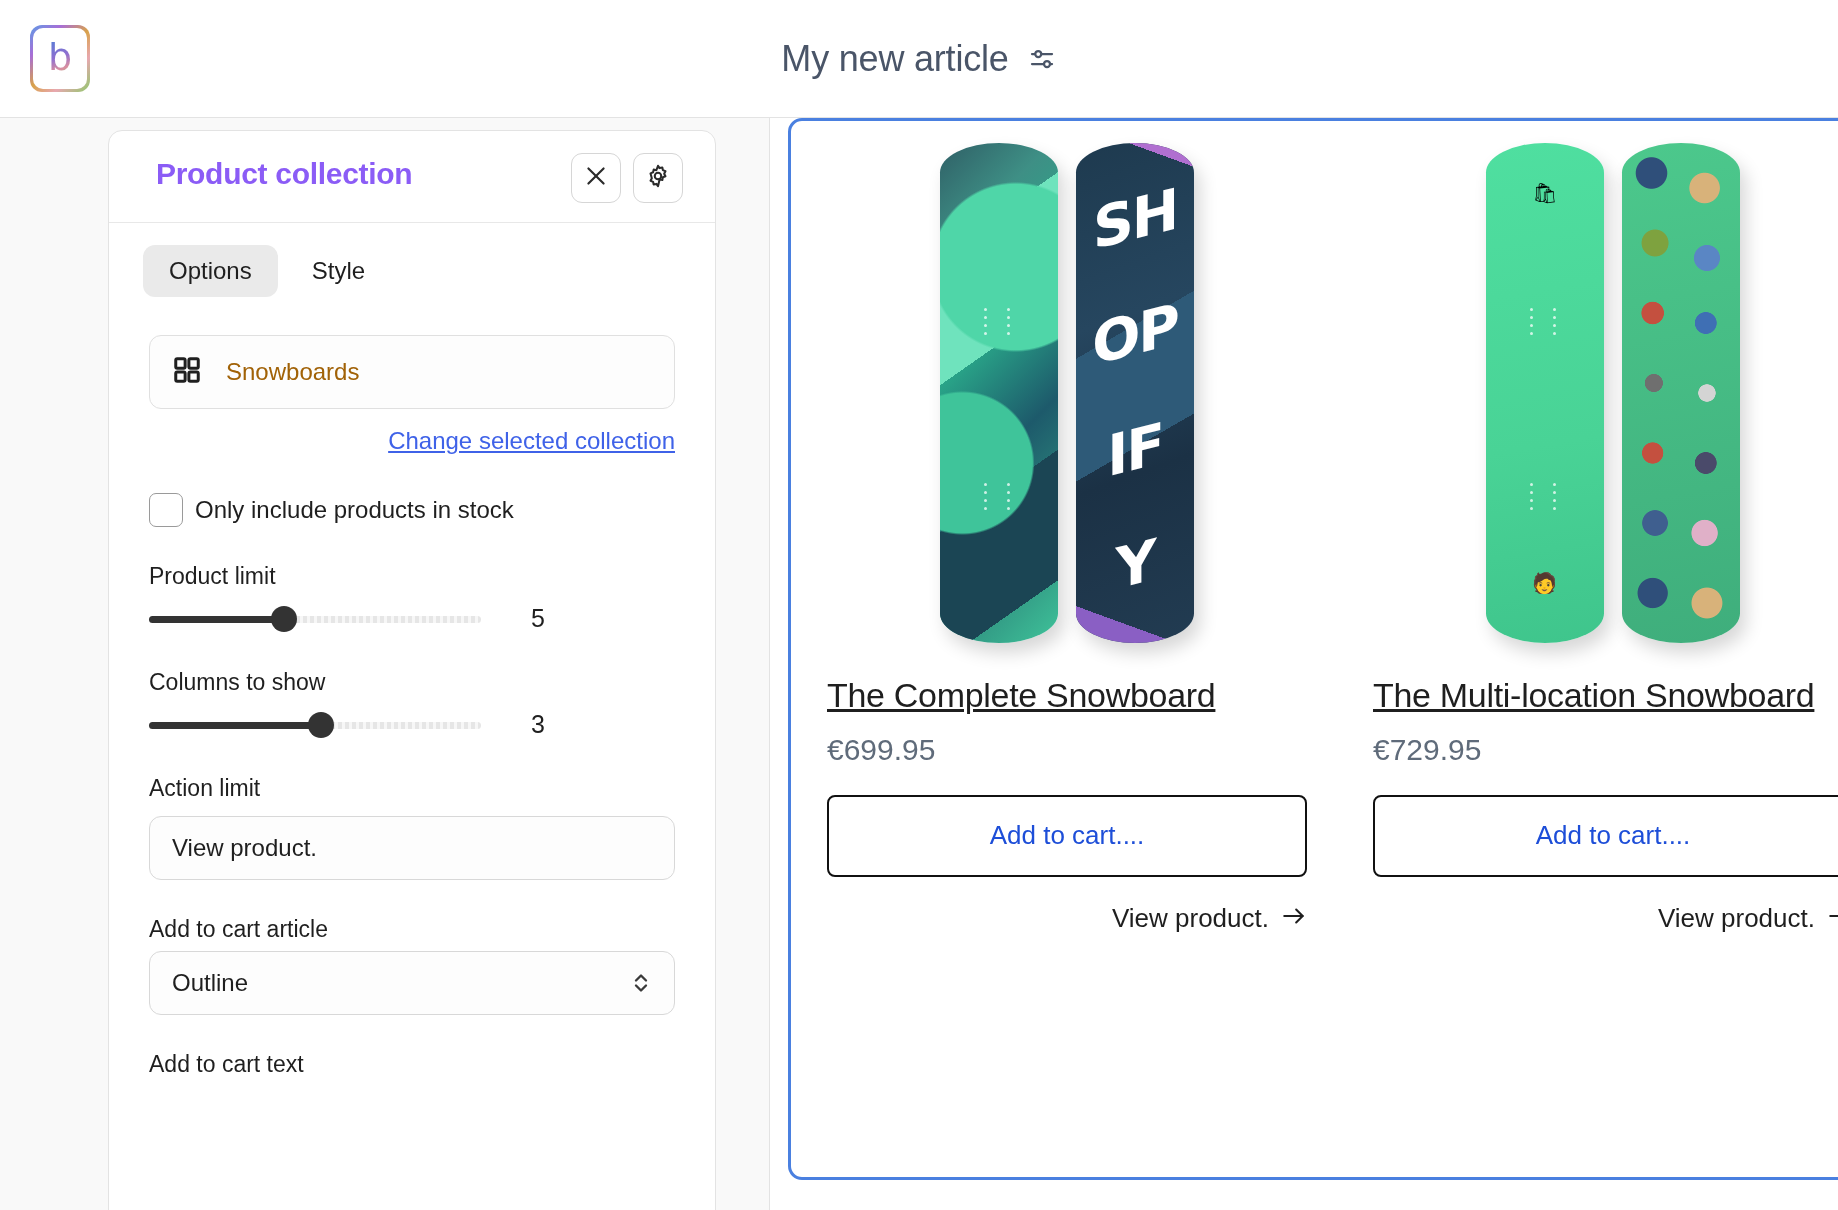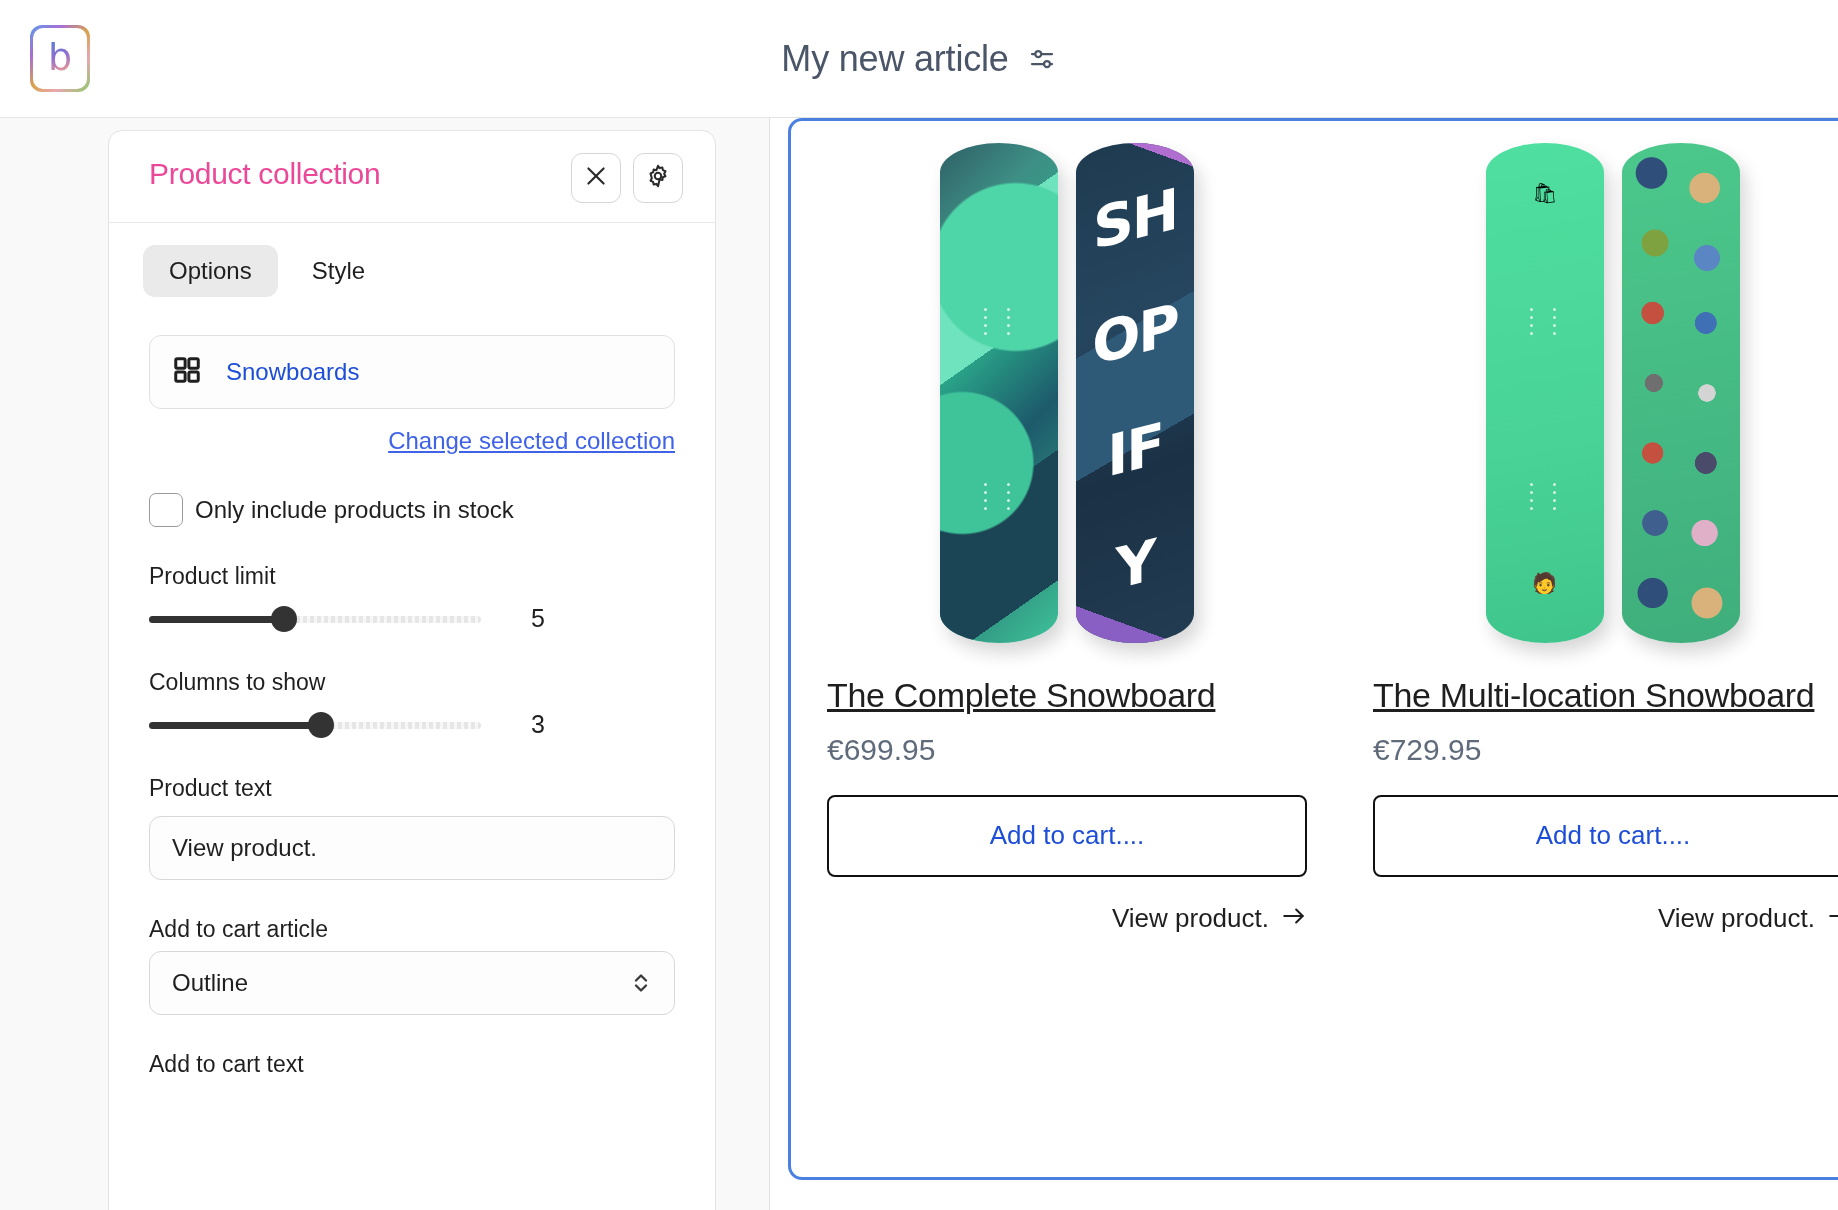--- a/index.html
+++ b/index.html
@@ -63,22 +63,22 @@
     border: 1px solid #e3e3e3;
     border-radius: 14px;
     overflow: hidden;
   }
   .panel-head {
     position: relative; height: 92px;
     border-bottom: 1px solid #e8e8e8;
     display: flex; align-items: center;
   }
   .panel-title {
-    position: absolute; left: 40px; top: 26px;
-    font-size: 30px; font-weight: 400; color: #ec4899;
+    position: absolute; left: 47px; top: 26px;
+    font-size: 30px; font-weight: 700; color: #8b5cf6;
     letter-spacing: -0.3px;
   }
   .icon-btn {
     position: absolute; top: 22px;
     width: 50px; height: 50px;
     border: 1px solid #d6d6d6; border-radius: 11px;
     background: #fff;
     display: flex; align-items: center; justify-content: center;
     cursor: pointer;
   }
@@ -100,21 +100,21 @@
 
   .select-box {
     margin-top: 38px;
     height: 74px; width: 100%;
     border: 1px solid #e0e0e0; border-radius: 12px;
     background: #fdfdfd;
     display: flex; align-items: center; gap: 24px;
     padding: 0 22px;
   }
   .grid-icon { width: 30px; height: 30px; color: #1f1f1f; flex: none; }
-  .select-box-label { font-size: 24px; color: #1d4ed8; }
+  .select-box-label { font-size: 24px; color: #a16207; }
 
   .change-link-row { display: flex; justify-content: flex-end; margin-top: 18px; }
   .change-link {
     font-size: 24px; color: #3f62e8;
     text-decoration: underline; cursor: pointer;
   }
 
   .checkbox-row { display: flex; align-items: center; gap: 12px; margin-top: 38px; }
   .checkbox {
     width: 34px; height: 34px; flex: none;
@@ -372,21 +372,21 @@
       <label class="field-label">Columns to show</label>
       <div class="slider-row">
         <div class="slider">
           <div class="slider-track-off"></div>
           <div class="slider-track-on" id="cs-fill" style="width: 172.12px;"></div>
           <div class="slider-thumb" id="cs-thumb" style="left: 159.12px;"></div>
         </div>
         <span class="slider-value">3</span>
       </div>
 
-      <label class="field-label">Product text</label>
+      <label class="field-label">Action limit</label>
       <input class="text-input" type="text" value="View product." style="">
 
       <label class="field-label">Add to cart article</label>
       <div class="select-field">
         <span>Outline</span>
         <span>
           <svg class="select-chevrons" viewBox="0 0 16 24" fill="none" stroke="currentColor" stroke-width="1.9" stroke-linecap="round" stroke-linejoin="round">
             <polyline points="4,10 8,6 12,10"></polyline>
             <polyline points="4,14 8,18 12,14"></polyline>
           </svg>

